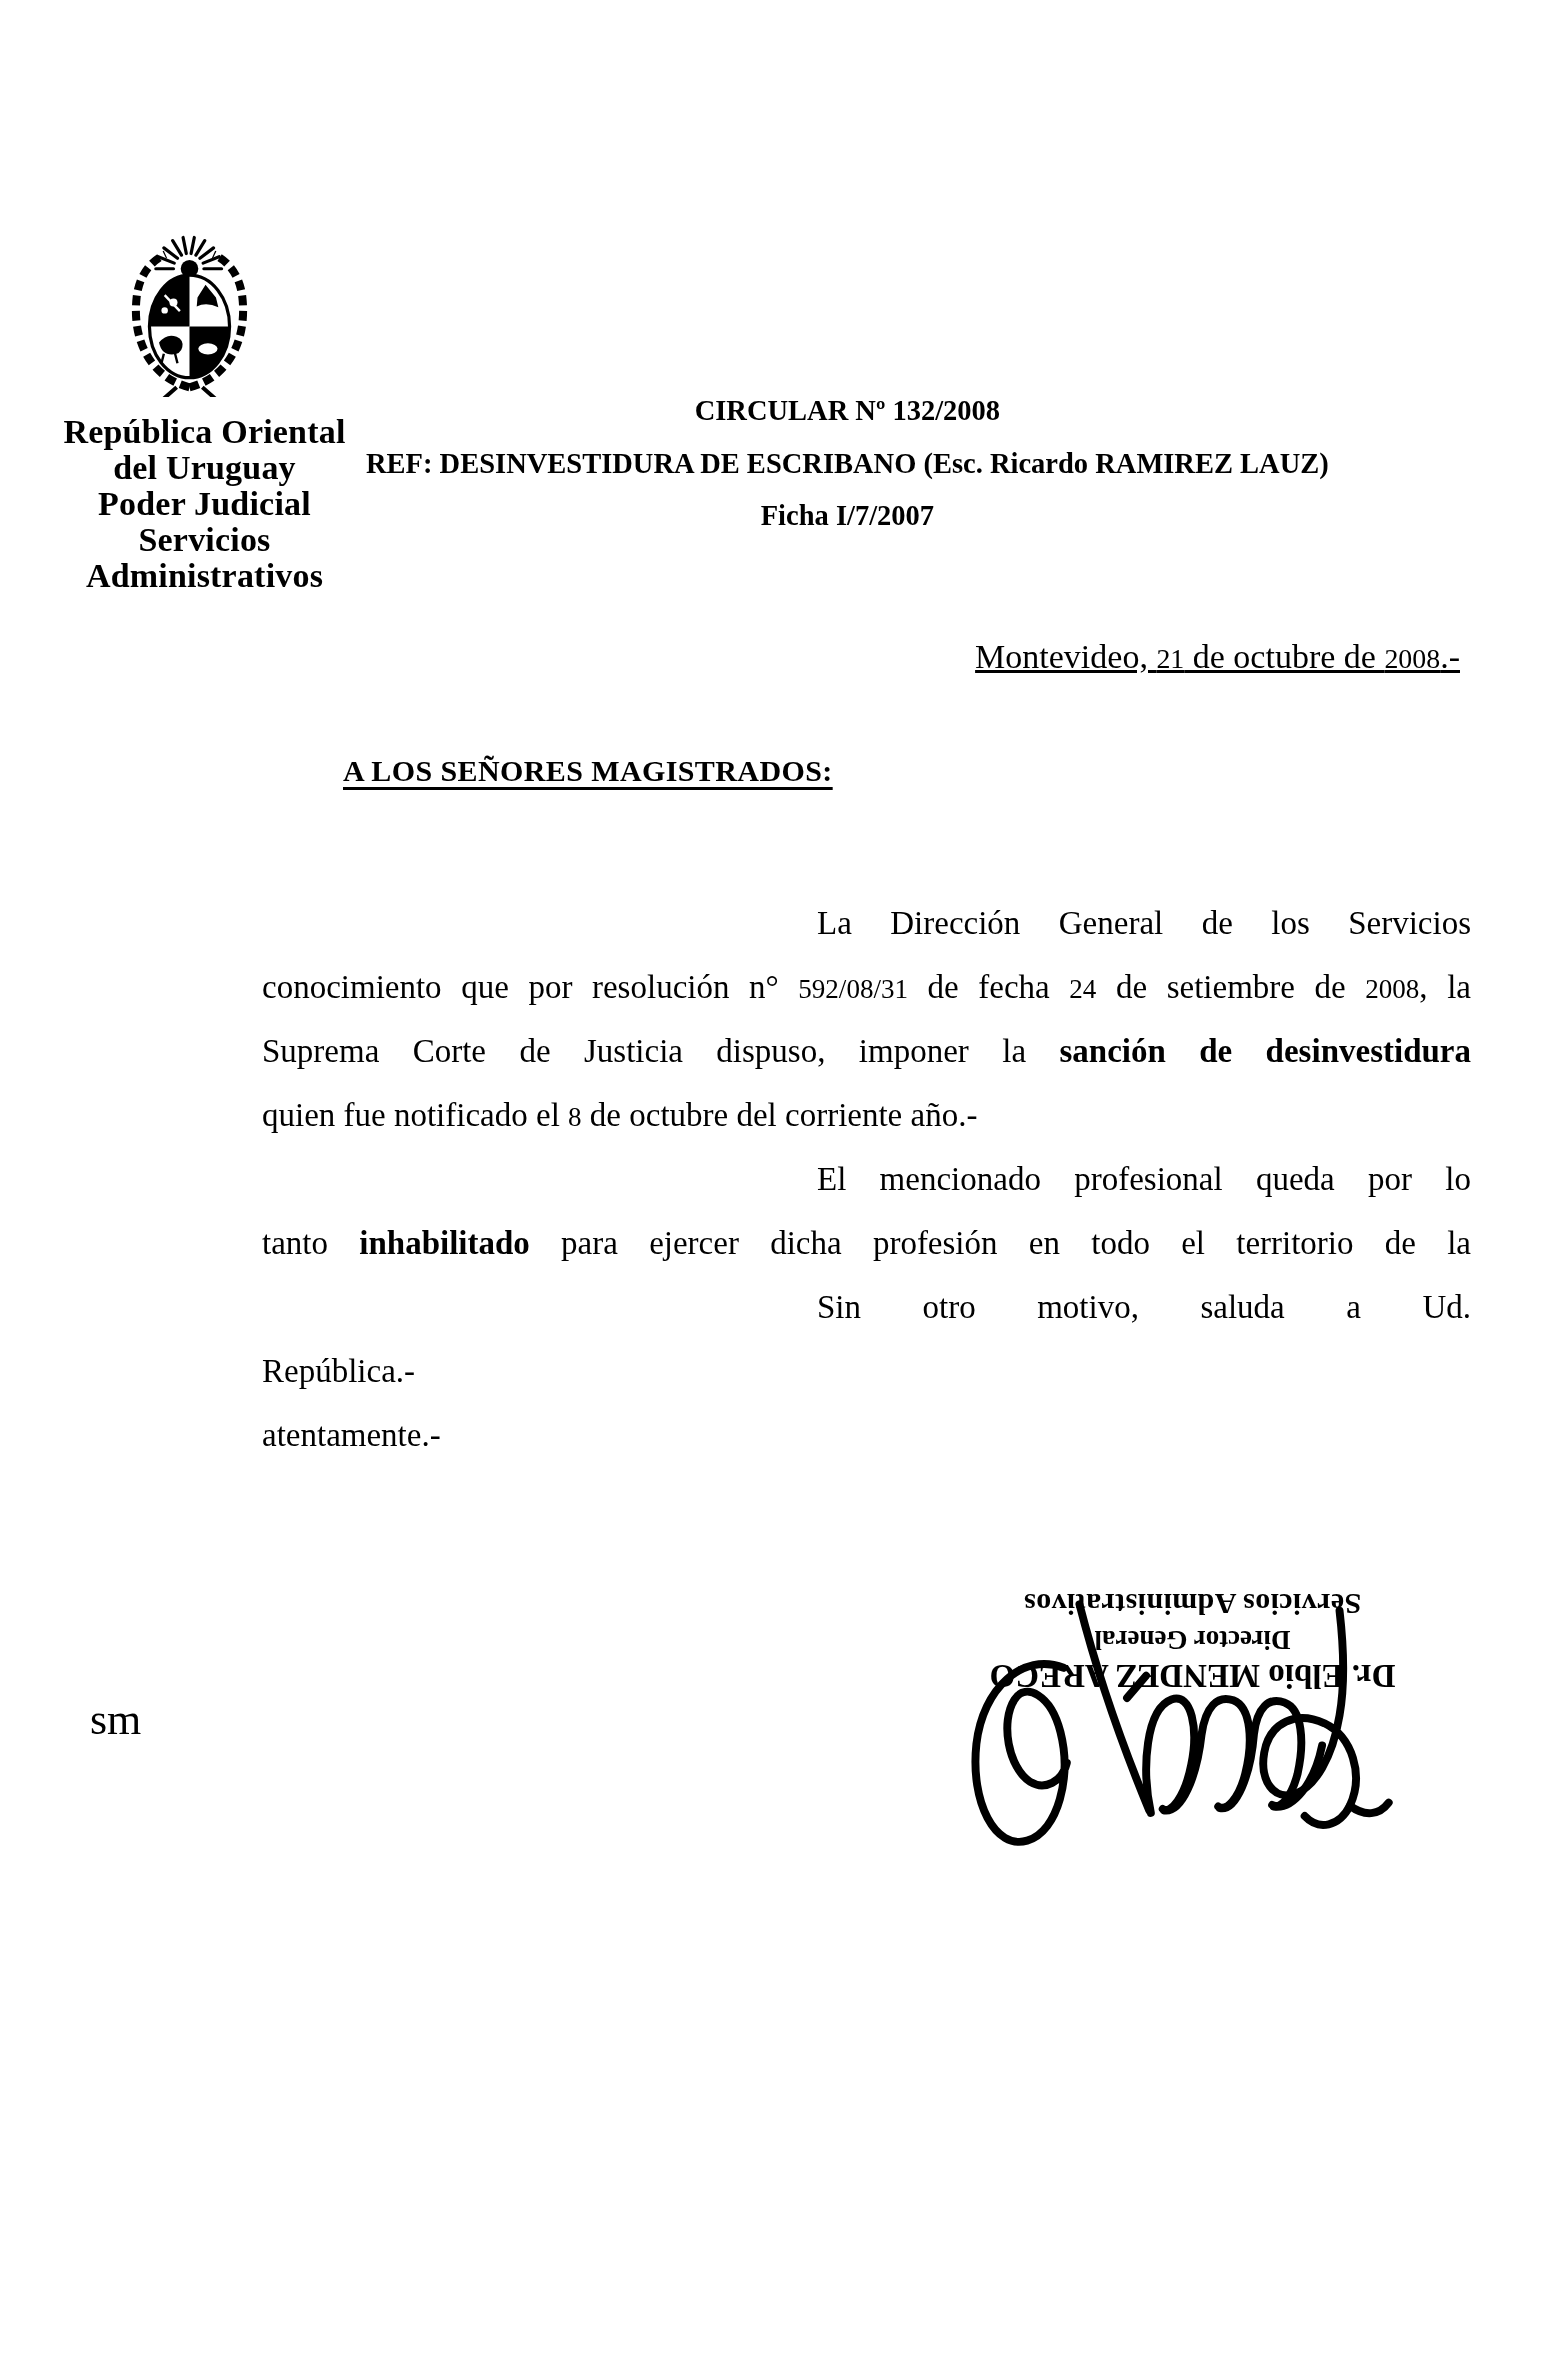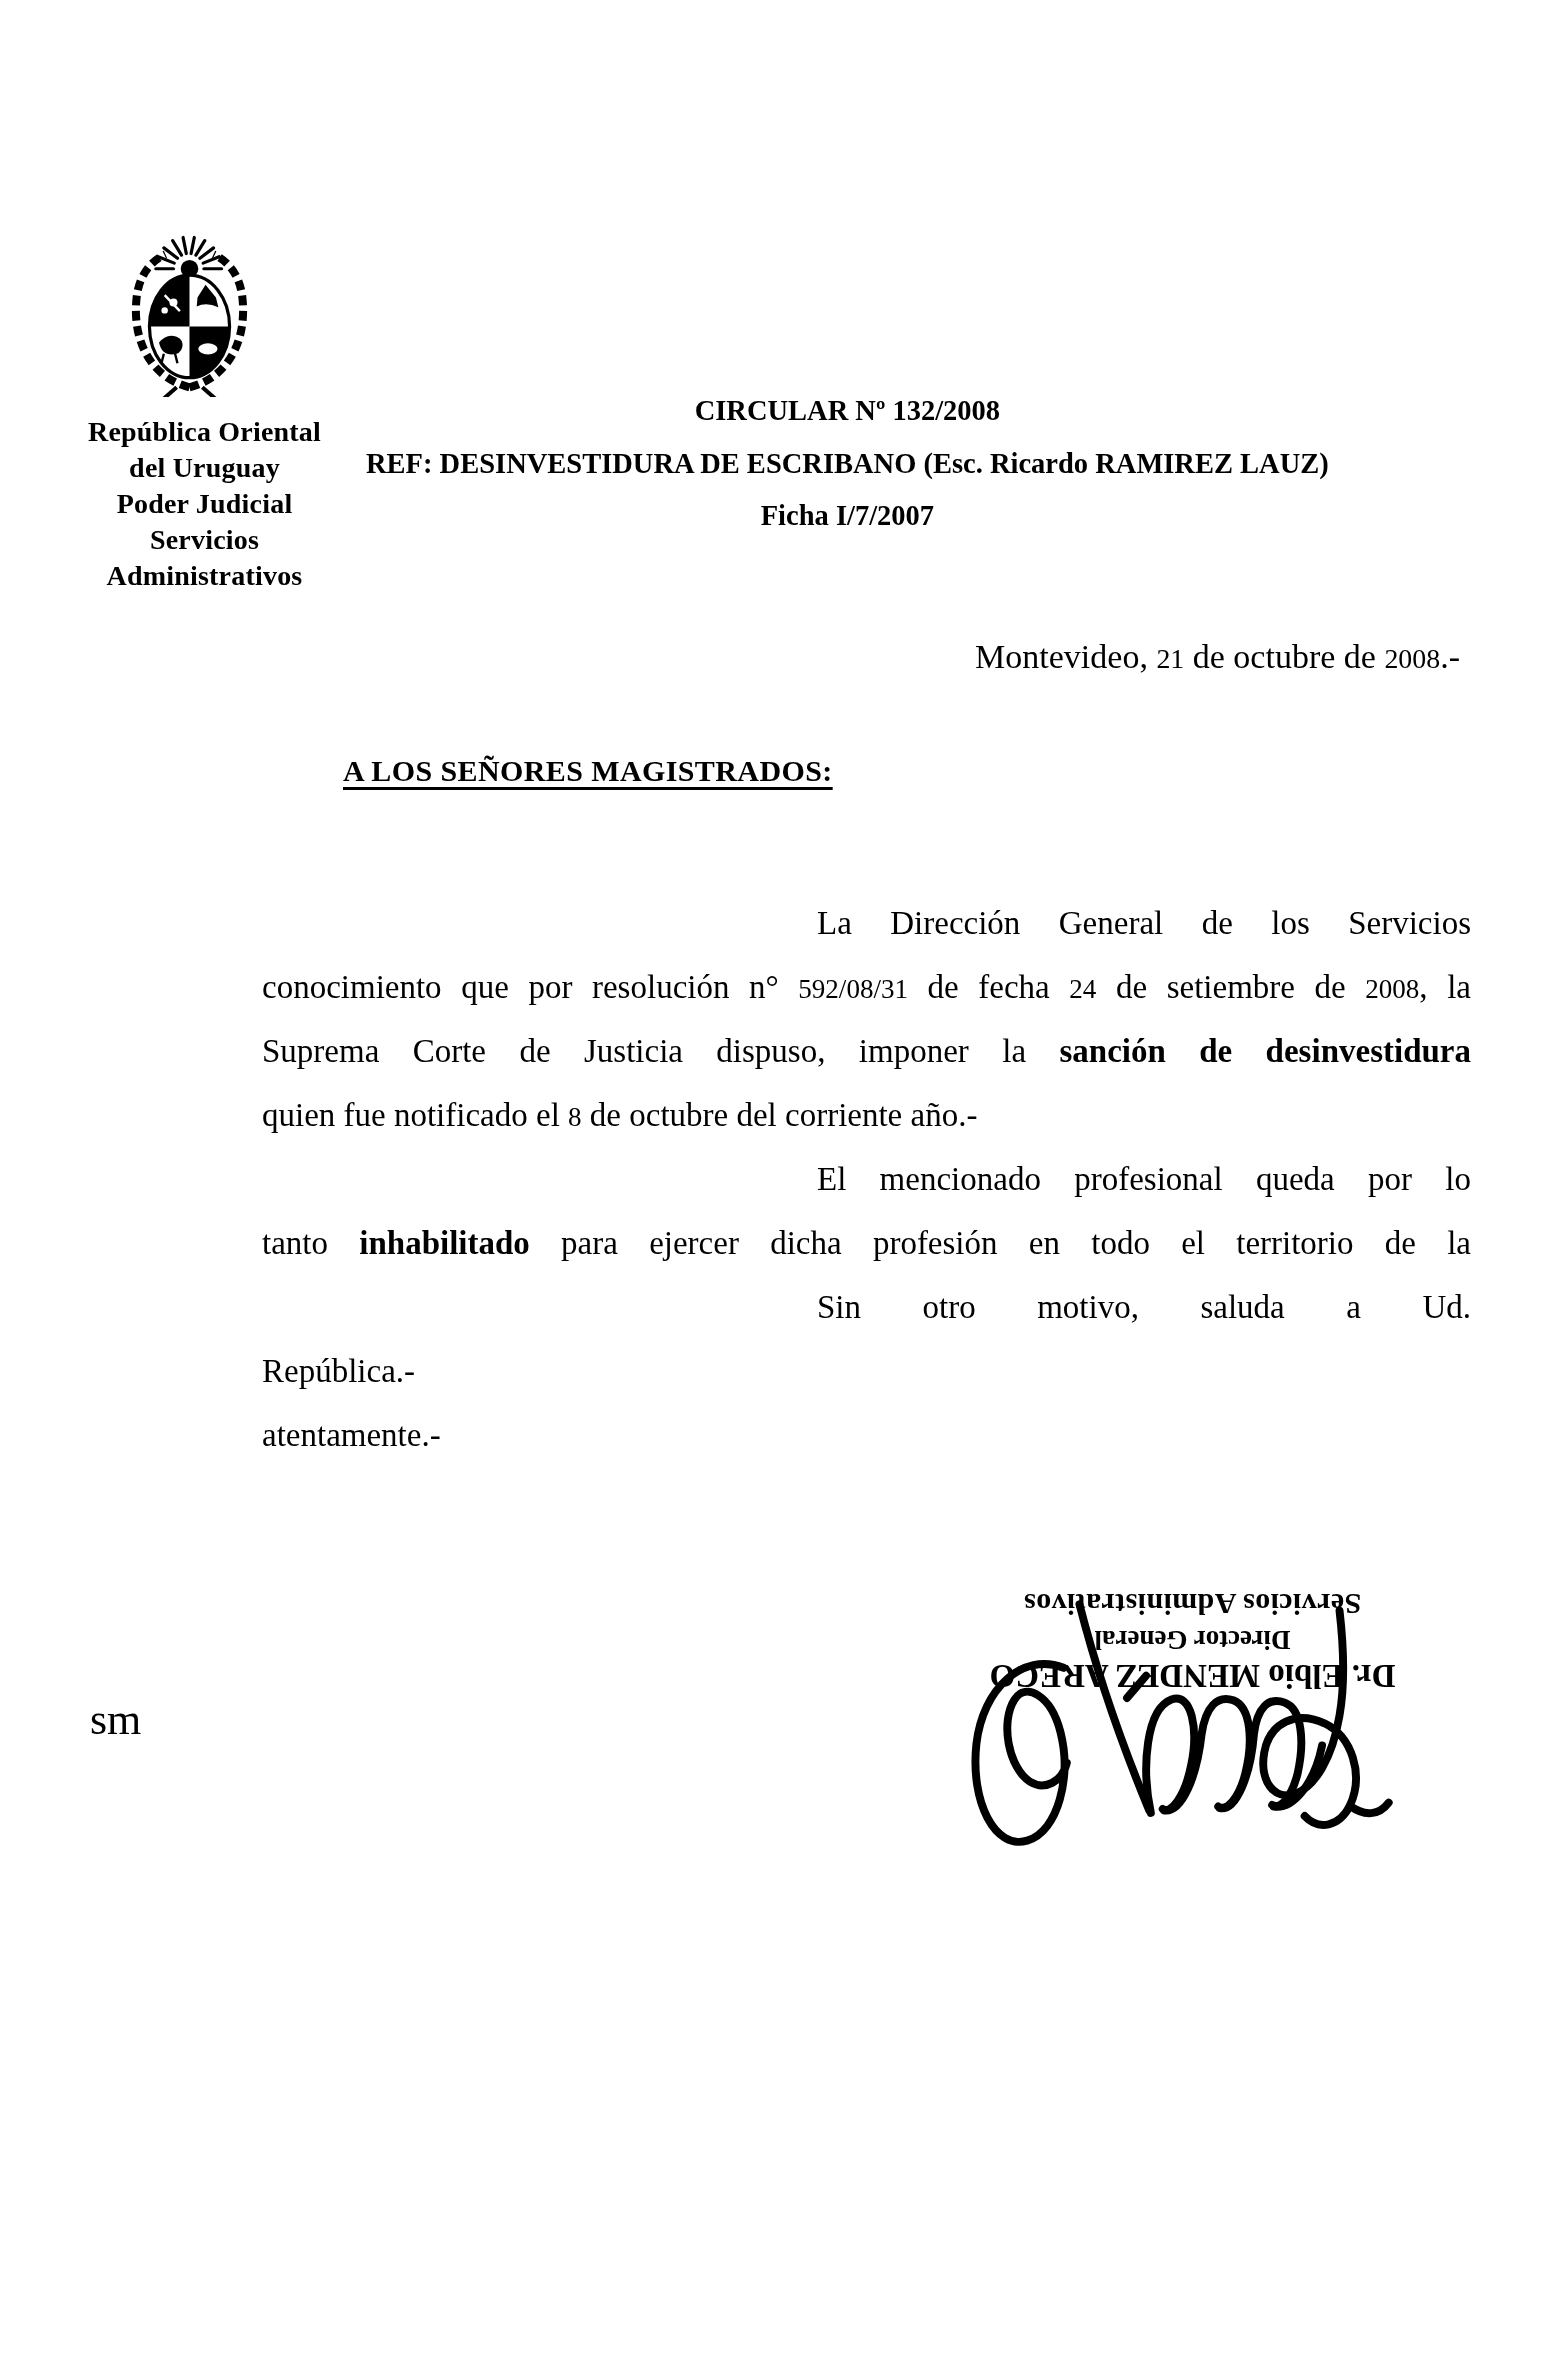--- a/index.html
+++ b/index.html
@@ -16,40 +16,41 @@
     position: absolute;
     left: 127px; top: 227px;
     width: 125px; height: 170px;
   }
   .org-block {
     position: absolute;
     left: 54px; top: 414px;
     width: 301px;
     text-align: center;
     font-weight: 700;
-    font-size: 28px;
+    font-size: 34px;
     line-height: 36px;
     letter-spacing: 0.2px;
   }
   .ref-block {
     position: absolute;
     left: 366px; top: 395px;
     font-weight: 700;
     font-size: 28.5px;
     line-height: 32px;
   }
   .ref-block > div { margin-bottom: 20.6px; white-space: nowrap; text-align: center; }
   .date-line {
     position: absolute;
     left: 262px; top: 636px;
     width: 1198px;
     text-align: right;
     font-size: 34px;
     line-height: 41px;
     white-space: nowrap;
+    text-decoration: underline;
   }
   .salutation {
     position: absolute;
     left: 343px; top: 751px;
     font-size: 30px;
     font-weight: 700;
     line-height: 40px;
     letter-spacing: 0.4px;
     text-decoration: underline;
     text-decoration-thickness: 3.2px;

